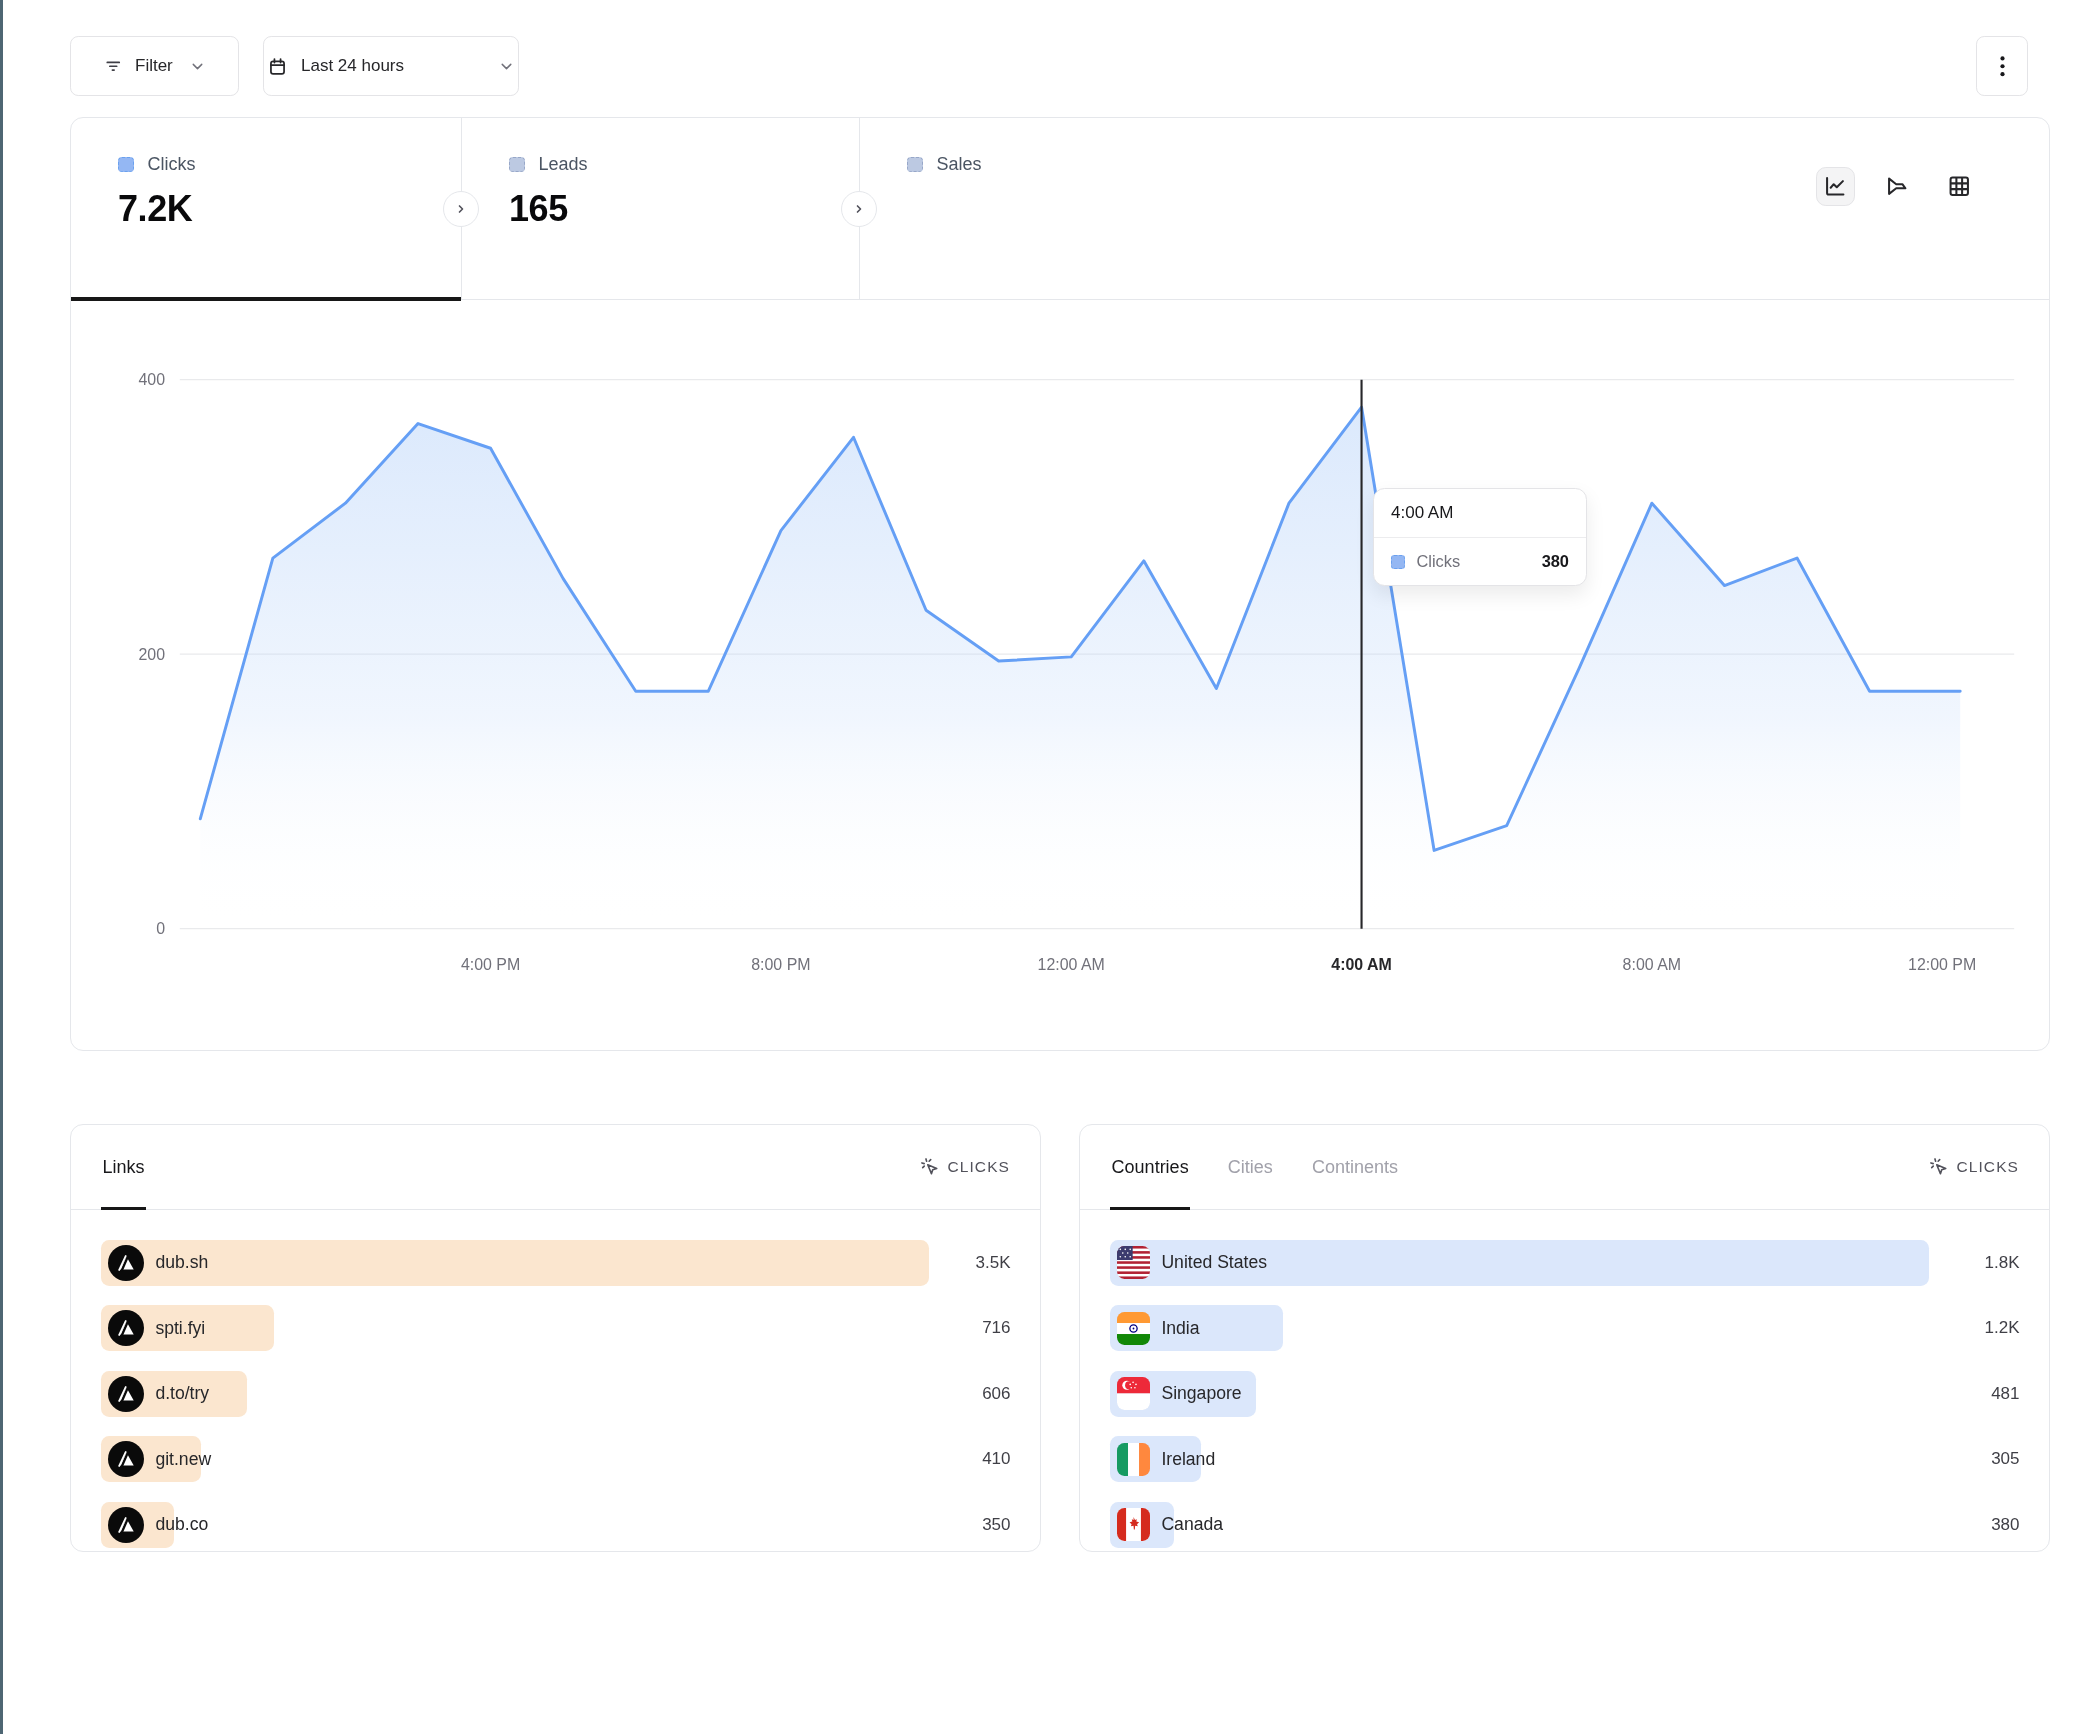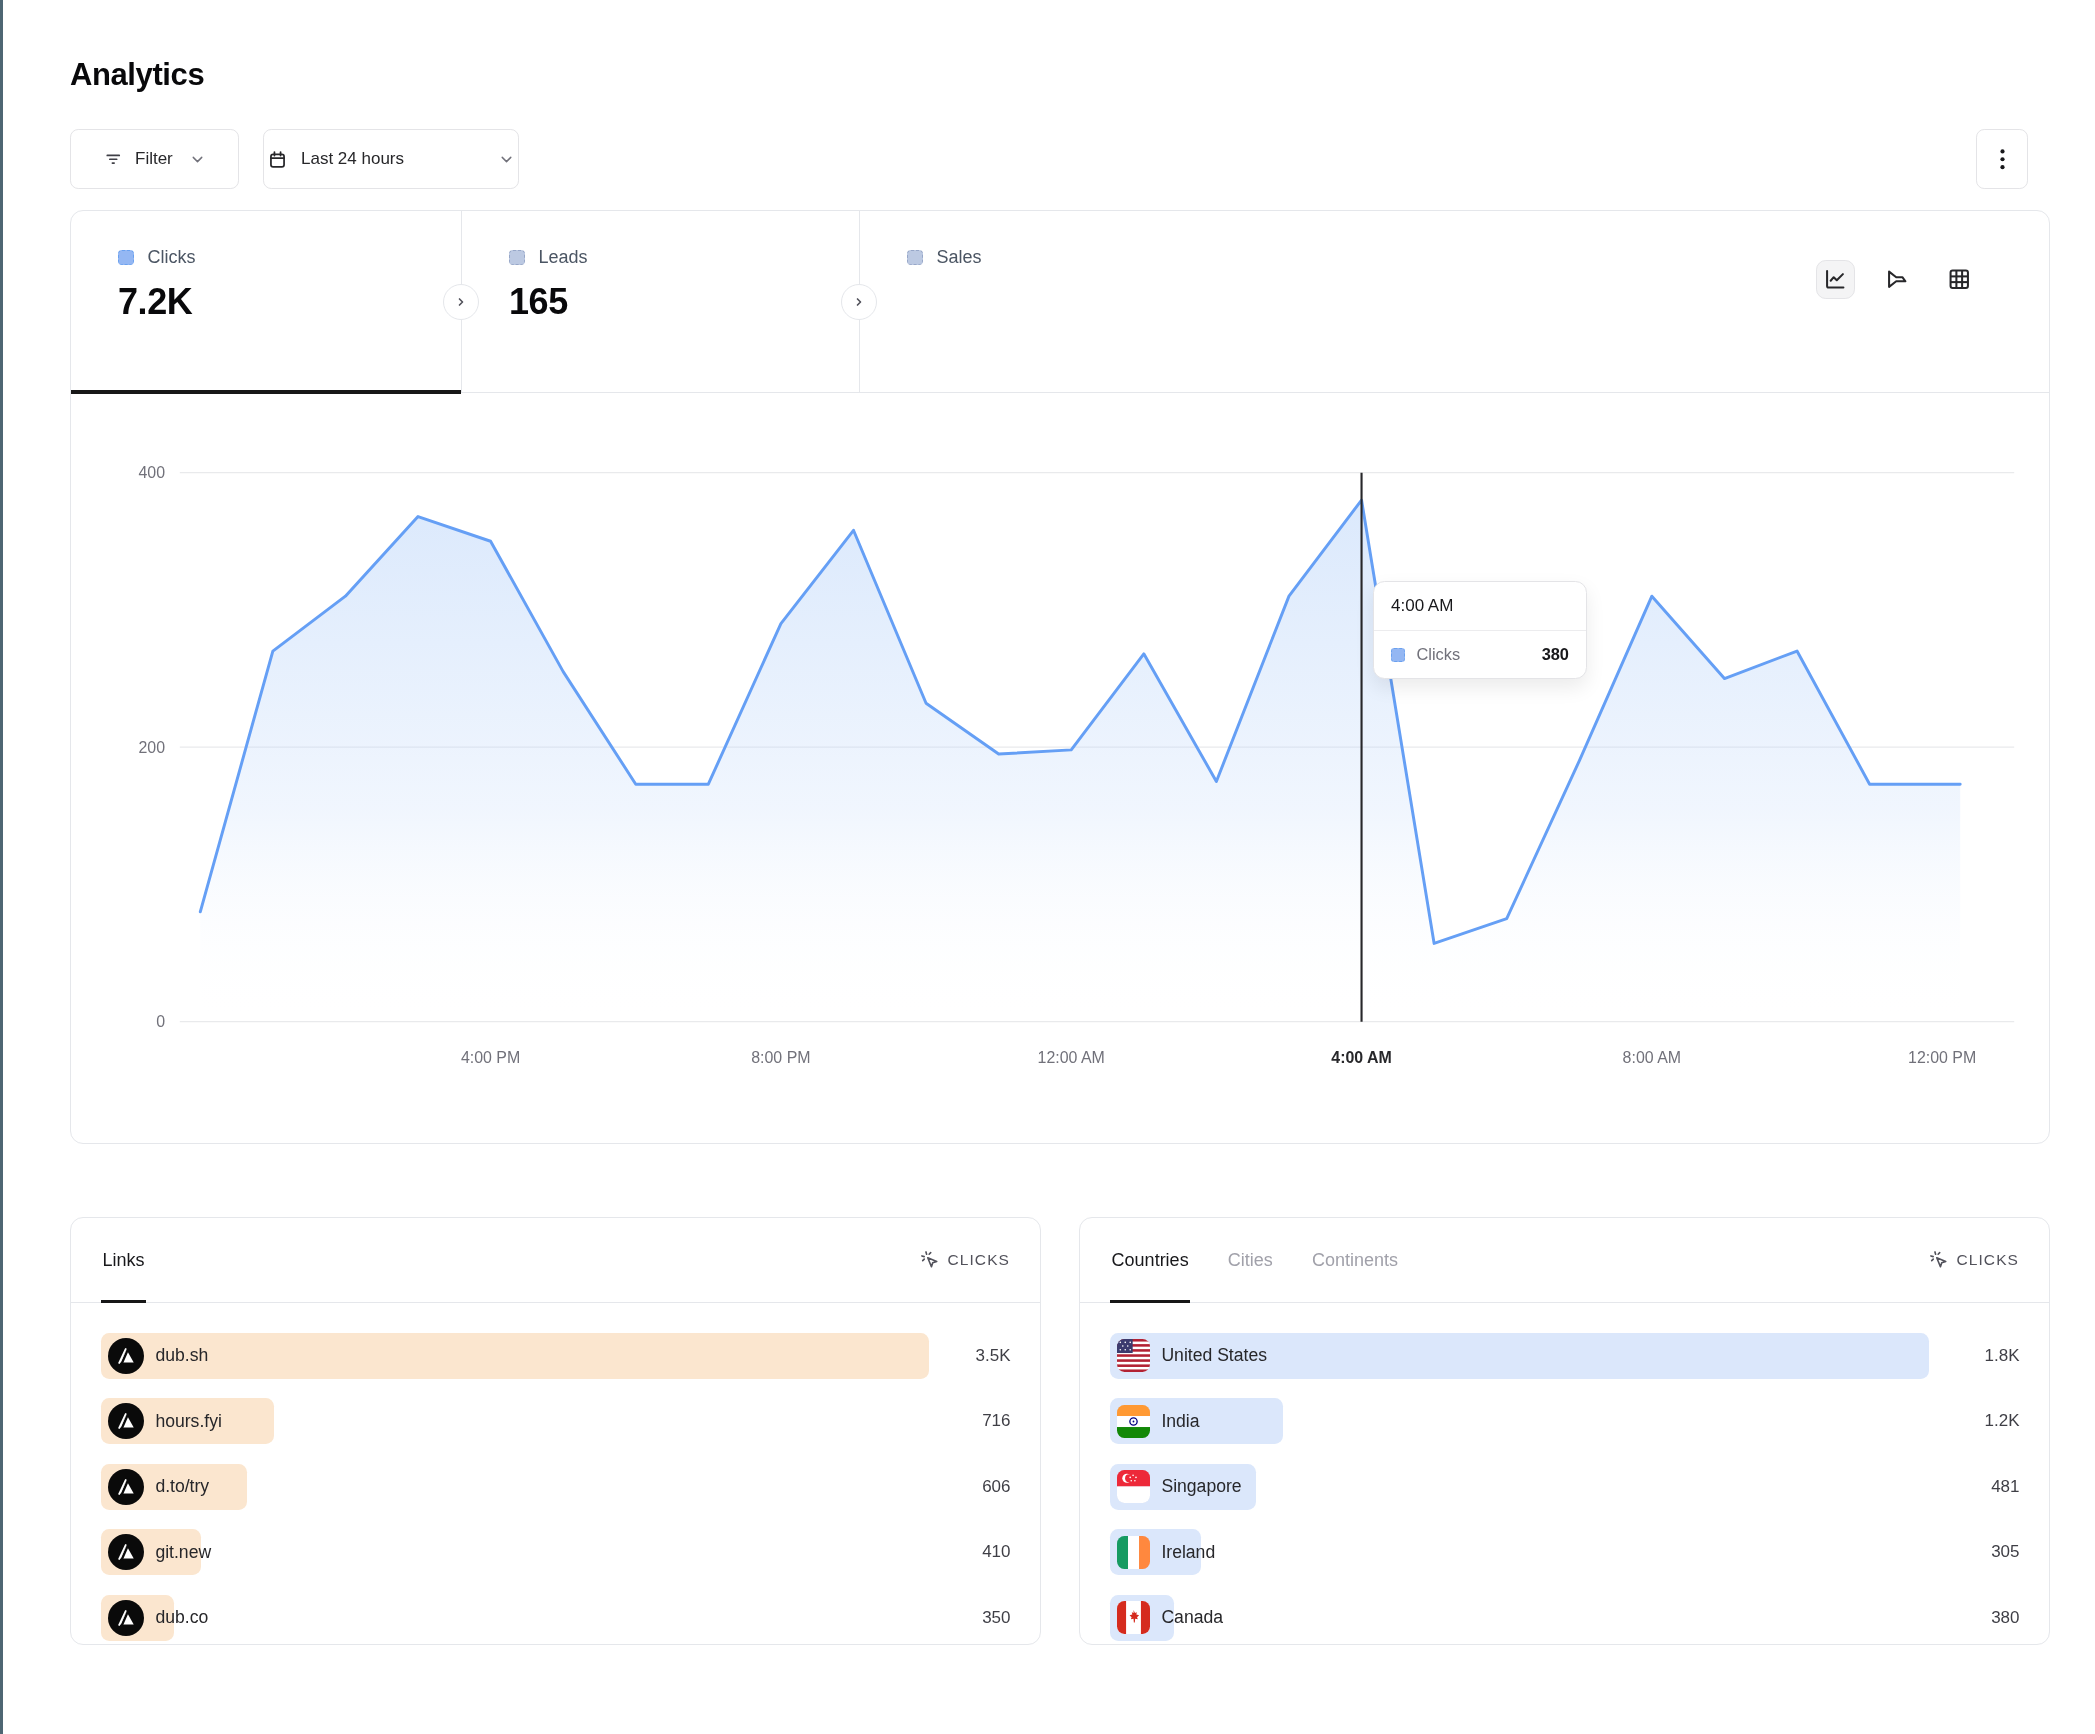--- a/index.html
+++ b/index.html
@@ -76,21 +76,20 @@
   .axis-text { font-size:19.5px; fill:#71717a; }
   .axis-text.hot { fill:#27272a; font-weight:600; }
 </style>
 </head>
 <body>
 
 <div class="edge-strip"></div>
 
 <div class="content">
 
-  <h1 class="page-title">Analytics</h1>
 
   <div class="toolbar">
     <button class="btn filter-btn">
       <span style="display:flex">
         <svg width="20.5" height="20.5" viewBox="0 0 24 24" fill="none" stroke="#3f3f46" stroke-width="2" stroke-linecap="round">
           <line x1="5" y1="7.5" x2="19" y2="7.5"></line>
             <line x1="8" y1="12" x2="16" y2="12"></line>
             <line x1="11" y1="16.5" x2="13" y2="16.5"></line>
         </svg>
       </span>
@@ -271,21 +270,21 @@
             <div class="row-content">
               <span class="row-icon">
                 <span class="avatar">
                   <svg width="22" height="22" viewBox="0 0 40 40">
                     <path d="M21 8.5 L34 32 H8 Z" fill="#ffffff"></path>
                     <line x1="11.5" y1="35.5" x2="25" y2="4.5" stroke="#0a0a0a" stroke-width="4.2"></line>
                     <line x1="7" y1="34" x2="20" y2="6" stroke="#ffffff" stroke-width="3.2"></line>
                   </svg>
                 </span>
               </span>
-              <span class="row-label">hours.fyi</span>
+              <span class="row-label">spti.fyi</span>
             </div>
             <span class="row-count">716</span>
           </div>
           <div class="row">
             <div class="bar peach" style="width:16%"></div>
             <div class="row-content">
               <span class="row-icon">
                 <span class="avatar">
                   <svg width="22" height="22" viewBox="0 0 40 40">
                     <path d="M21 8.5 L34 32 H8 Z" fill="#ffffff"></path>

